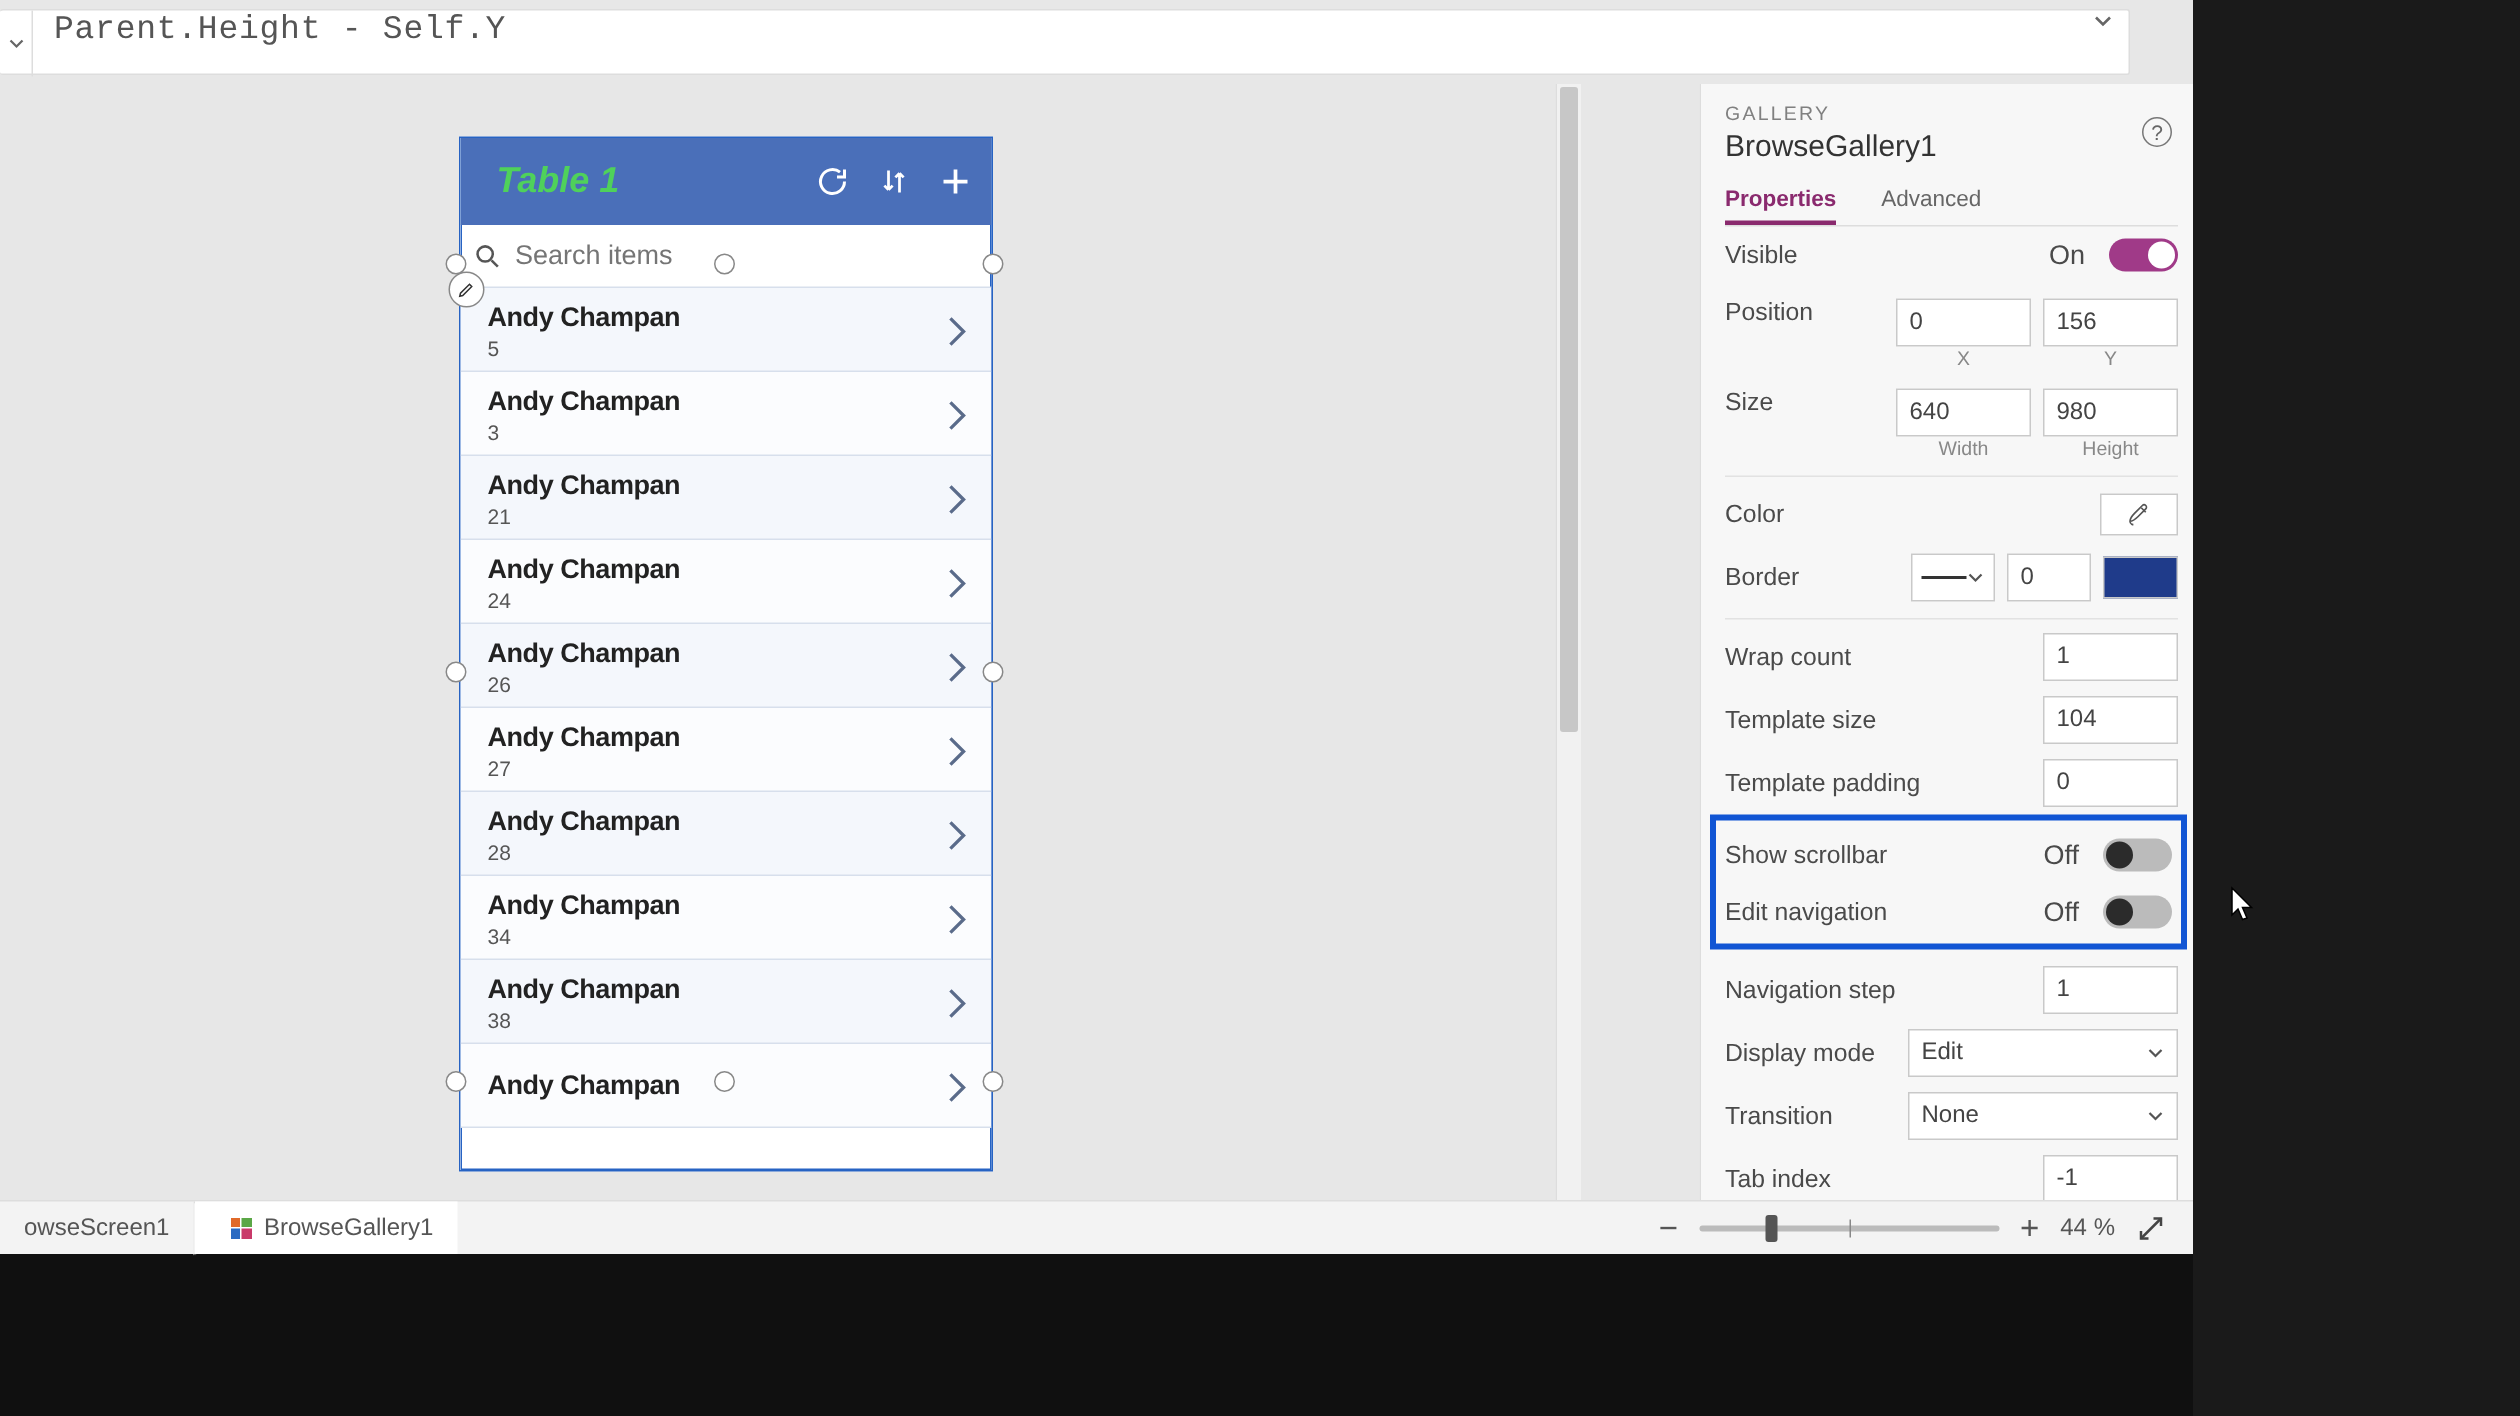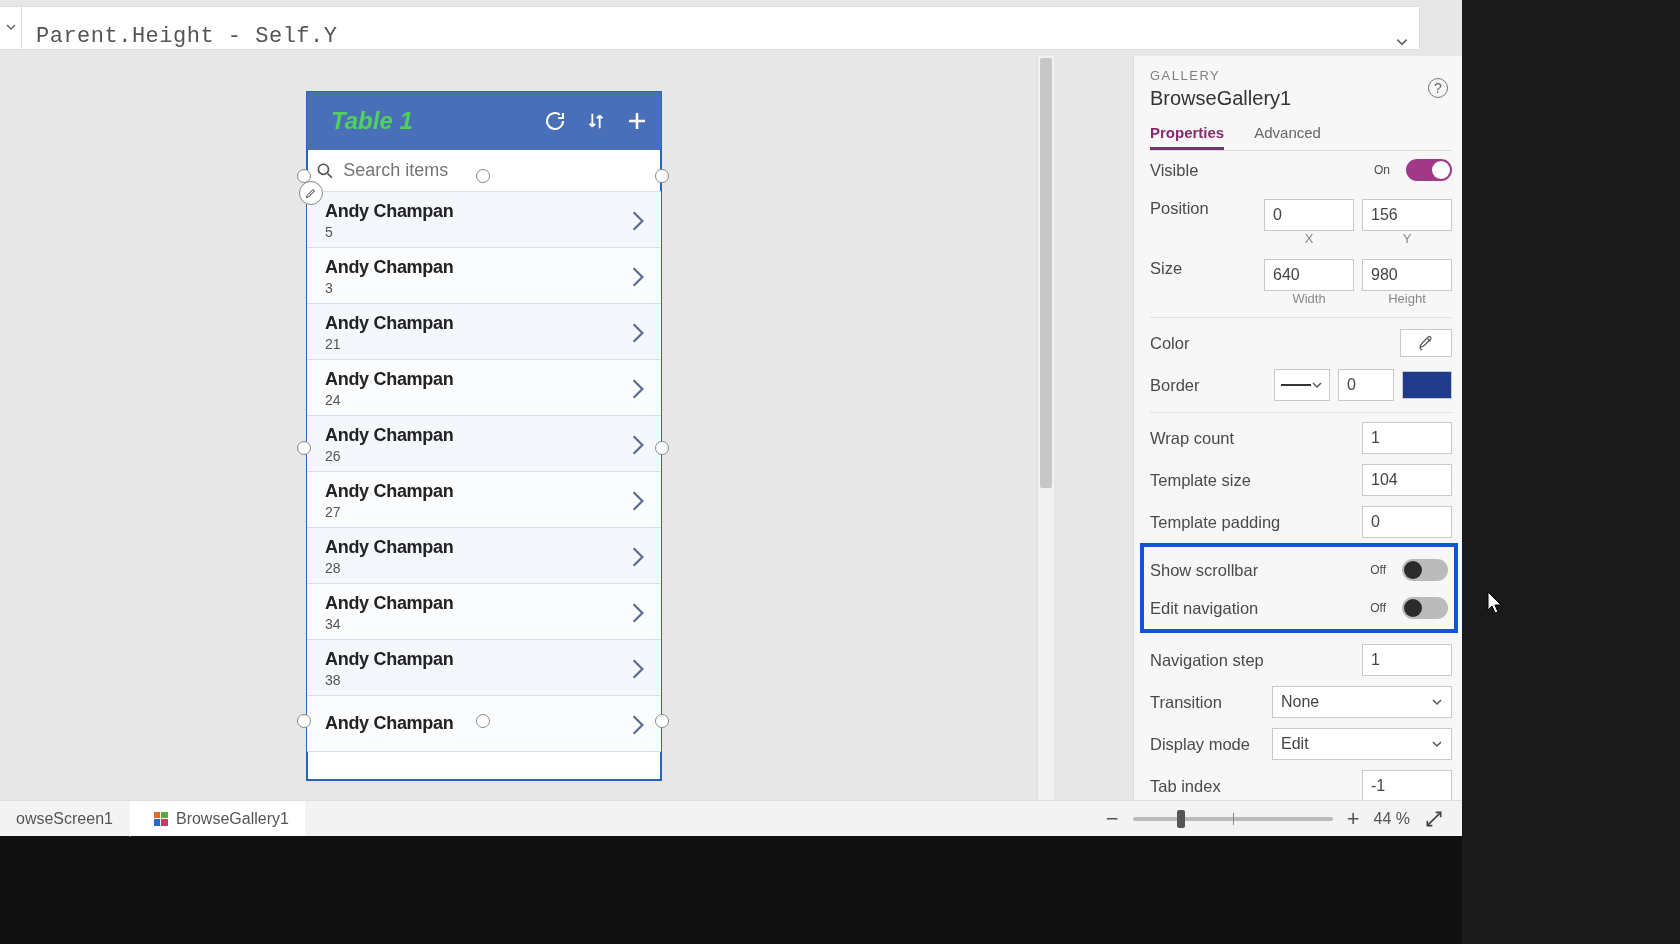--- a/index.html
+++ b/index.html
@@ -1,19 +1,19 @@
 <!DOCTYPE html>
 <html><head>
 <meta charset="utf-8">
 <style>
   html, body { margin:0; padding:0; height:100%; width:100%; font-family:"Segoe UI", Arial, sans-serif; background:#e7e7e7; box-sizing:border-box; overflow:hidden;}
   *, *::before, *::after { box-sizing:inherit; }
 
   
-  .formula-bar { position:absolute; left:0; top:6px; height:44px; width:1420px; display:flex; align-items:flex-end; background:#fff; border:1px solid #ddd; border-left:none; border-radius:2px; }
+  .formula-bar { position:absolute; left:0; top:6px; height:44px; width:1420px; display:flex; align-items:flex-start; background:#fff; border:1px solid #ddd; border-left:none; border-radius:2px; }
   .formula-chevron { width:22px; height:44px; display:flex; align-items:center; justify-content:center; border-right:1px solid #ddd; color:#555; }
   .formula-text { padding-left:14px; font-family:Consolas, "Courier New", monospace; font-size:22px; letter-spacing:0.5px; color:#555; }
   .formula-expand { position:absolute; right:10px; color:#666; }
 
   
   .canvas { position:absolute; left:0; top:56px; right:626px; bottom:130px; background:#e7e7e7; }
   .vscroll { position:absolute; right:0; top:0; bottom:0; width:17px; background:#f1f1f1; border-left:1px solid #ddd; }
   .vscroll-thumb { position:absolute; left:2px; right:2px; top:2px; height:430px; background:#c7c7c7; border-radius:2px; }
   .vscroll-arrow { position:absolute; left:0; right:0; height:18px; bottom:0; display:flex; align-items:center; justify-content:center; color:#666; font-size:10px; }
 
@@ -51,21 +51,21 @@
   .txtinput { width:90px; height:32px; border:1px solid #c9c9c9; background:#fff; padding:3px 8px; font-size:16px; color:#444; }
   .txtinput.sm { width:90px; }
   .sublabel { font-size:13px; color:#888; text-align:center; }
   .pairstack { display:flex; gap:8px; }
   .pairstack .col { display:flex; flex-direction:column; align-items:center; }
   .toggle { width:46px; height:22px; border-radius:11px; background:#a03a88; position:relative; }
   .toggle.off { background:#bbb; }
   .toggle .knob { position:absolute; width:18px; height:18px; border-radius:50%; top:2px; right:2px; background:#2b2b2b; }
   .toggle .knob.white { background:#fff; }
   .toggle.off .knob { left:2px; right:auto; background:#2b2b2b; }
-  .onoff { margin-right:8px; font-size:12px; }
+  .onoff { margin-right:8px; font-size:18px; }
   .colorbtn { width:52px; height:28px; border:1px solid #c9c9c9; background:#fff; display:flex; align-items:center; justify-content:center; }
   .colorswatch { width:50px; height:28px; border:1px solid #c9c9c9; background:#1f3b8a; }
   .selectbox { width:180px; height:32px; border:1px solid #c9c9c9; background:#fff; display:flex; align-items:center; justify-content:space-between; padding:0 8px; font-size:16px; color:#444; }
   .selectbox.sm { width:56px; padding:0 6px;}
   .divider { height:1px; background:#e2e2e2; margin:6px 0 4px 0; }
   .highlight-box { border:4px solid #1155d4; padding:4px 6px 2px 6px; margin-left:-10px; margin-right:-6px; margin-bottom:6px; }
   .cursor { position:absolute; pointer-events:none; }
 
   
   .bottombar { position:absolute; left:0; right:218px; bottom:108px; height:36px; background:#f3f3f3; border-top:1px solid #ddd; display:flex; align-items:center; font-size:16px; color:#555; }
@@ -384,33 +384,33 @@
         </div>
       </div>
     </div>
 
     <div class="proprow">
       <div class="plabel">Navigation step</div>
       <input class="txtinput sm" value="1" style="">
     </div>
 
     <div class="proprow">
+      <div class="plabel">Display mode</div>
+      <div class="selectbox">
+        <span>Edit</span>
+        <svg width="12" height="12" viewBox="0 0 12 12">
+            <path d="M2 4L6 8 10 4" stroke="#555" stroke-width="1.5" fill="none"></path>
+          </svg>
+      </div>
+    </div>
+
+    <div class="proprow">
       <div class="plabel">Transition</div>
       <div class="selectbox">
         <span>None</span>
-        <svg width="12" height="12" viewBox="0 0 12 12">
-            <path d="M2 4L6 8 10 4" stroke="#555" stroke-width="1.5" fill="none"></path>
-          </svg>
-      </div>
-    </div>
-
-    <div class="proprow">
-      <div class="plabel">Display mode</div>
-      <div class="selectbox">
-        <span>Edit</span>
         <svg width="12" height="12" viewBox="0 0 12 12">
             <path d="M2 4L6 8 10 4" stroke="#555" stroke-width="1.5" fill="none"></path>
           </svg>
       </div>
     </div>
 
     <div class="proprow">
       <div class="plabel">Tab index</div>
       <input class="txtinput sm" value="-1" style="">
     </div>

